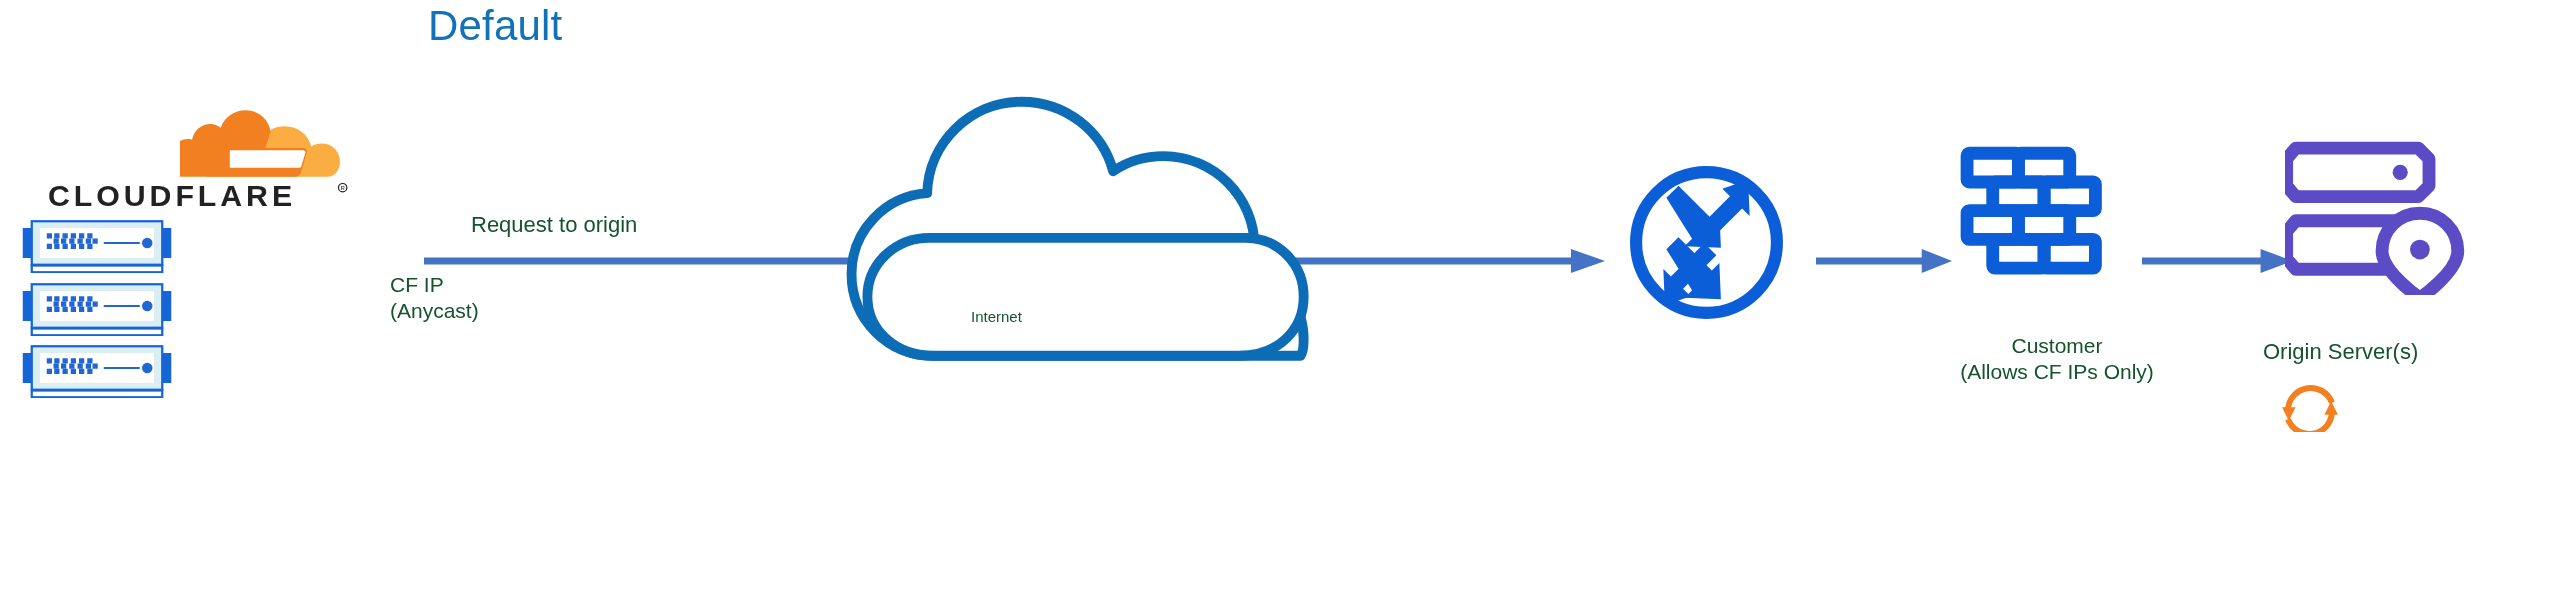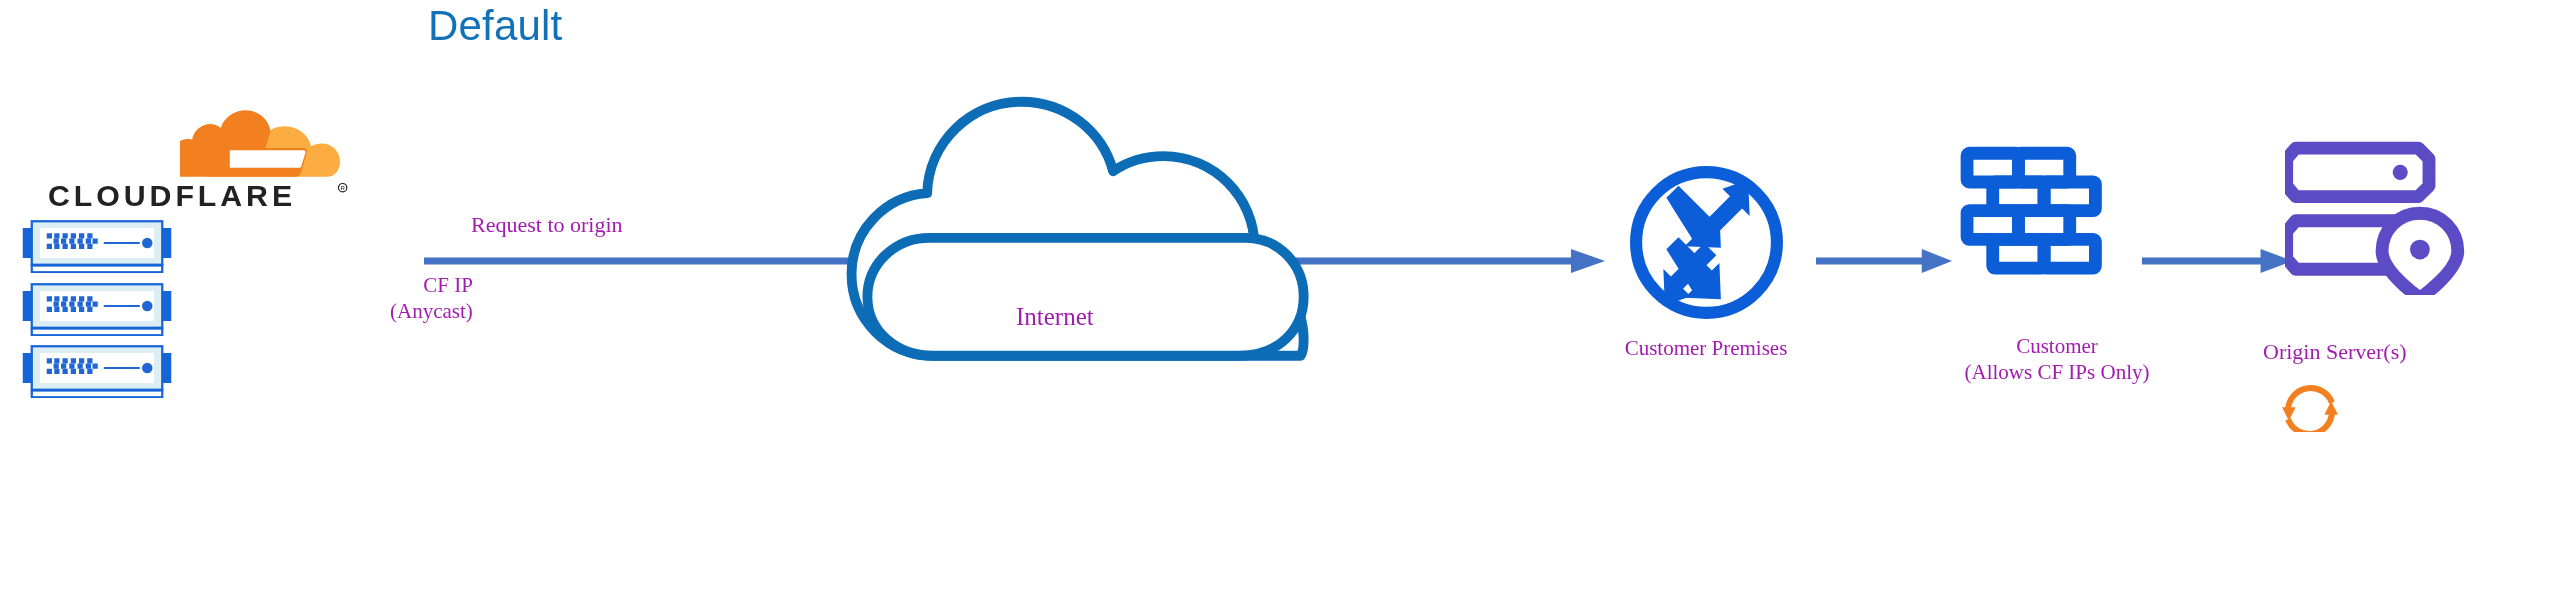--- a/index.html
+++ b/index.html
@@ -58,42 +58,40 @@
   .cf-server {
     width: 156px;
     height: 54px;
   }
   #cf-server-1 { left: 19px; top: 219px; }
   #cf-server-2 { left: 19px; top: 282px; }
   #cf-server-3 { left: 19px; top: 344px; }
 
   
   .diagram-label {
-    color: #a21caf;
+    color: #14532d;
     font-size: 21px;
     line-height: 26px;
     white-space: pre;
-    font-family: Liberation Serif, serif;
   }
   #label-request-to-origin {
     left: 471px;
     top: 212px;
     font-size: 22px;
   }
   #label-cf-ip {
     left: 390px;
     top: 272px;
     font-size: 22px;
     line-height: 27px;
-    text-align: right;
   }
   #label-internet {
-    left: 1016px;
+    left: 971px;
     top: 304px;
-    font-size: 25px;
+    font-size: 15px;
   }
   #label-cpe {
     left: 1551px;
     top: 335px;
     font-size: 22px;
     line-height: 28px;
     text-align: center;
     width: 310px;
   }
   #label-firewall {
@@ -292,21 +290,20 @@
       <path d="M52 46 L68 30 L112 74 L122 64 L124 112 L76 110 L86 100 Z"></path>
 
       <path d="M160 44 L162 92 L152 82 L108 126 L92 110 L136 66 L126 56 Z" transform="translate(0,-22)"></path>
 
       <path d="M50 166 L48 118 L58 128 L102 84 L118 100 L74 144 L84 154 Z" transform="translate(0,22)"></path>
 
       <path d="M158 164 L142 180 L98 136 L88 146 L86 98 L134 100 L124 110 Z" transform="rotate(180 105 139)"></path>
     </g>
   </svg>
   <div class="abs" id="label-cpe">
-    <div class="diagram-label">Customer Premises</div>
   </div>
 
   <svg class="abs" id="arrow-cpe-fw" viewBox="0 0 180 50">
     <line x1="0" y1="25" x2="145" y2="25" stroke="#4472C4" stroke-width="9"></line>
     <polygon points="140,9 180,25 140,41" fill="#4472C4"></polygon>
   </svg>
 
   <svg class="abs" id="icon-firewall" viewBox="0 0 200 210">
     <g fill="none" stroke="#0B5ED7" stroke-width="17" stroke-linejoin="round">
 

